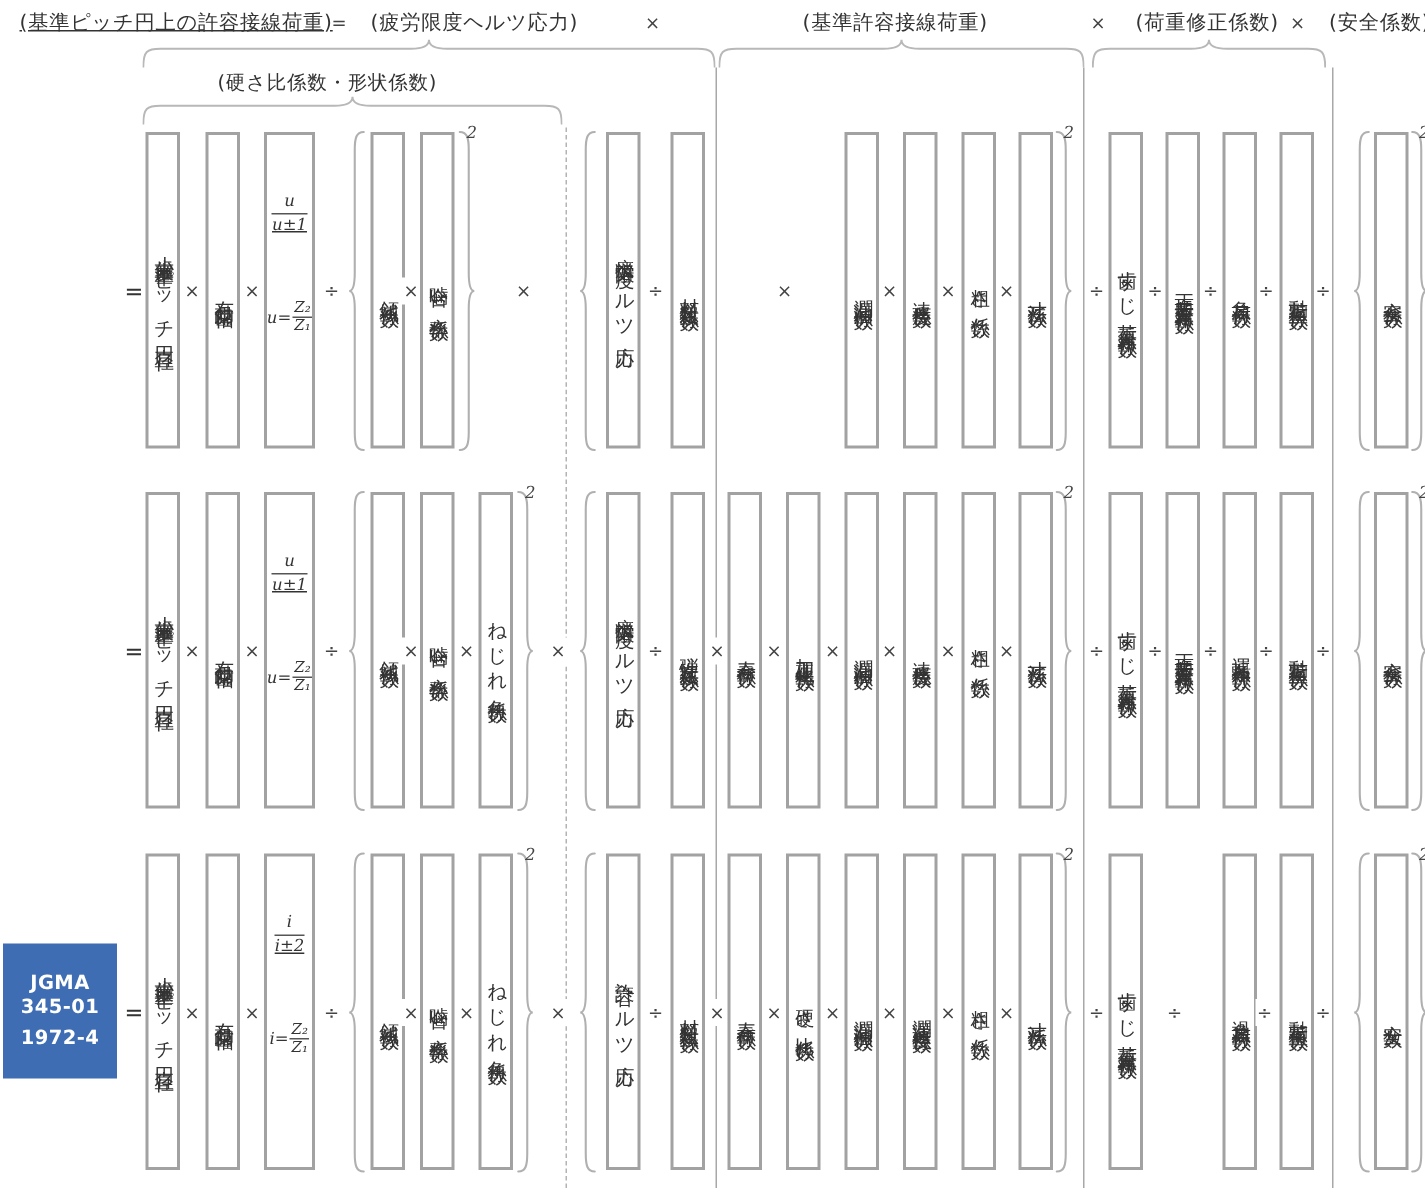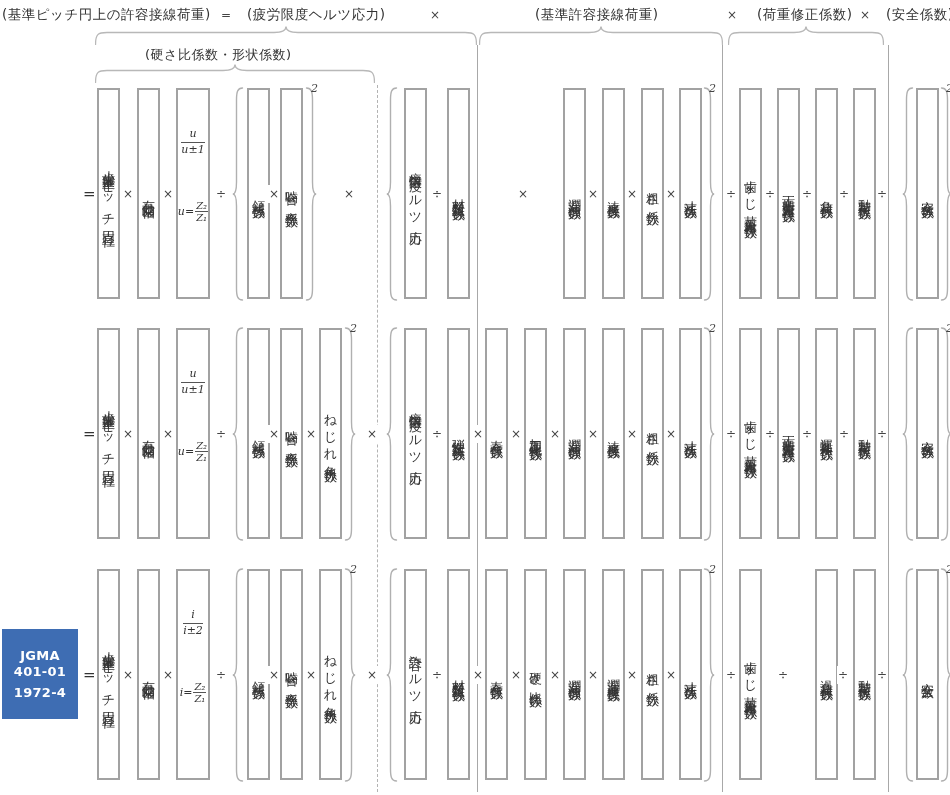--- a/index.html
+++ b/index.html
@@ -26,21 +26,21 @@
   .factor-box{position:absolute;top:0;height:211px;width:23px;border:2px solid #a2a2a2;background:#fff;
       box-sizing:border-box;display:flex;align-items:center;justify-content:center;z-index:2;}
   .factor-label{writing-mode:vertical-rl;text-orientation:upright;font-size:13px;letter-spacing:2px;
       line-height:1;color:#333;white-space:nowrap;}
   .ratio-box{width:34px;}
   .fbox-inner{display:flex;flex-direction:column;align-items:center;height:100%;width:100%;
       padding-top:38px;box-sizing:border-box;gap:44px;
       font-family:"DejaVu Serif","Liberation Serif",serif;font-style:italic;font-size:11px;color:#333;}
   .frac{text-align:center;line-height:1.15;}
   .frac-num{display:block;border-bottom:1px solid #555;padding:0 3px 1px;}
-  .frac-den{display:block;padding-top:1px;}
+  .frac-den{display:block;padding-top:1px;text-decoration:underline;}
   .assign{display:flex;align-items:center;line-height:1.1;}
   .zfrac{display:inline-block;text-align:center;margin-left:1px;}
   .zfrac-num{display:block;border-bottom:1px solid #555;font-size:10px;padding:0 1px;}
   .zfrac-den{display:block;font-size:10px;}
   .operator-wrap{position:absolute;top:0;height:100%;width:18px;display:flex;align-items:center;
       justify-content:center;z-index:3;}
   .operator{background:#fff;color:#444;font-size:12px;line-height:1;padding:3px 1px;}
   .brace{position:absolute;top:-2px;width:12px;height:216px;z-index:2;}
   .exponent{position:absolute;top:-6px;font-family:"DejaVu Serif","Liberation Serif",serif;
       font-style:italic;font-size:11px;color:#444;z-index:3;}
@@ -62,21 +62,21 @@
     <path d="M0.5,19 C0.5,8 3,6.5 12,6.5 L128,6.5 Q140,6.5 140,0.5 Q140,6.5 152,6.5 L268,6.5 C277,6.5 279.5,8 279.5,19" fill="none" stroke="#b8b8b8" stroke-width="1.3"></path>
   </svg>
   <svg class="hbrace" style="left:479px;top:26px;" width="244" height="20" viewBox="0 0 244 20">
     <path d="M0.5,19 C0.5,8 3,6.5 12,6.5 L110,6.5 Q122,6.5 122,0.5 Q122,6.5 134,6.5 L232,6.5 C241,6.5 243.5,8 243.5,19" fill="none" stroke="#b8b8b8" stroke-width="1.3"></path>
   </svg>
   <svg class="hbrace" style="left:728px;top:26px;" width="156" height="20" viewBox="0 0 156 20">
     <path d="M0.5,19 C0.5,8 3,6.5 12,6.5 L66,6.5 Q78,6.5 78,0.5 Q78,6.5 90,6.5 L144,6.5 C153,6.5 155.5,8 155.5,19" fill="none" stroke="#b8b8b8" stroke-width="1.3"></path>
   </svg>
 
   <div id="header">
-      <span class="header-term" style="left: 2px;">(基準ピッチ円上の許容接線荷重)</span>
+      <span class="header-term" style="left: 13px; text-decoration: underline;">(基準ピッチ円上の許容接線荷重)</span>
       <span class="header-term hop" style="left: 221px;">=</span>
       <span class="header-term" style="left: 247px;">(疲労限度ヘルツ応力)</span>
       <span class="header-term hop" style="left: 430px;">×</span>
       <span class="header-term" style="left: 535px;">(基準許容接線荷重)</span>
       <span class="header-term hop" style="left: 727px;">×</span>
       <span class="header-term" style="left: 757px;">(荷重修正係数)</span>
       <span class="header-term hop" style="left: 860px;">×</span>
       <span class="header-term" style="left: 886px;">(安全係数)</span>
     </div>
 
@@ -355,21 +355,21 @@
           <span class="factor-label">安全係数</span>
         </div>
         <div class="brace" style="left: 940px;"><svg viewBox="0 0 12 216" width="12" height="216">
             <path d="M1.5,2 C6.5,2 7.5,6 7.5,14 L7.5,96 Q7.5,108 11.2,108 Q7.5,108 7.5,120 L7.5,202 C7.5,210 6.5,214 1.5,214" fill="none" stroke="#b0b0b0" stroke-width="1.4" stroke-linecap="round"></path>
           </svg></div>
         <span class="exponent" style="left: 946px;">2</span>
       </div>
       <div class="formula-row" style="top: 569px;">
         <div class="standard-label">
           <div class="standard-name-line">JGMA</div>
-          <div class="standard-name-line">401-01</div>
+          <div class="standard-name-line">345-01</div>
           <div class="standard-year">1972-4</div>
         </div>
         <div class="equals-sign">=</div>
         <div class="factor-box" style="left: 97px;">
           <span class="factor-label">小歯車基準ピッチ円直径</span>
         </div>
         <div class="operator-wrap" style="left: 119px;">
           <span class="operator">×</span>
         </div>
         <div class="factor-box" style="left: 137px;">

